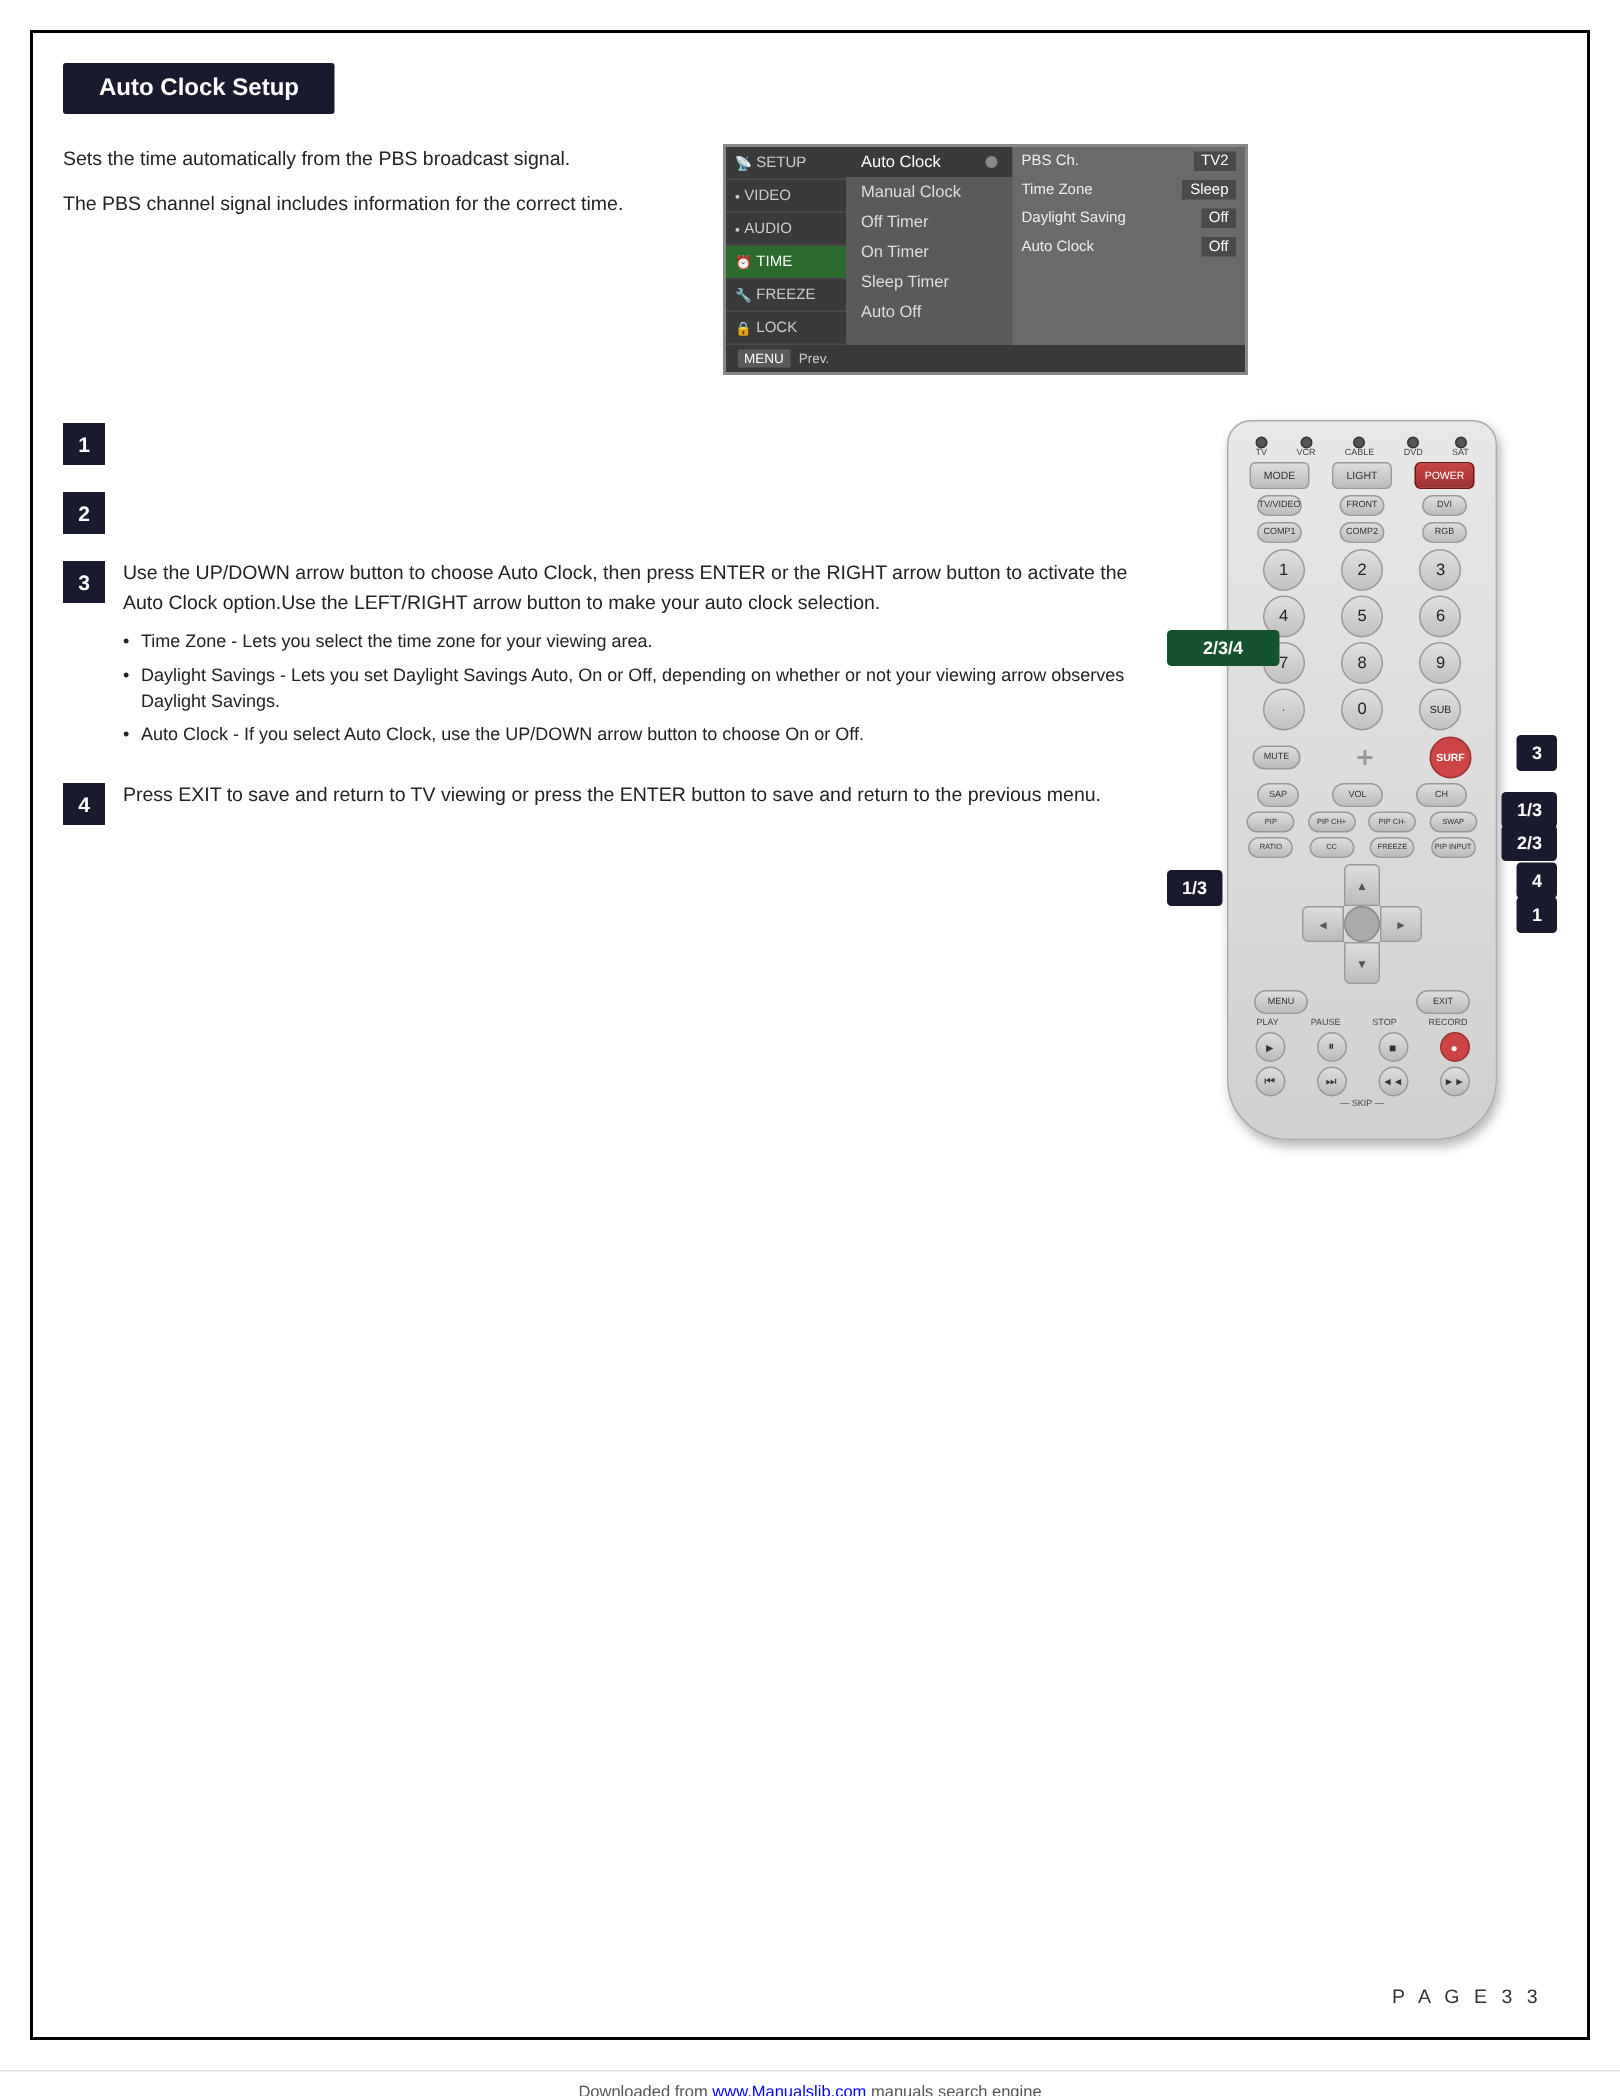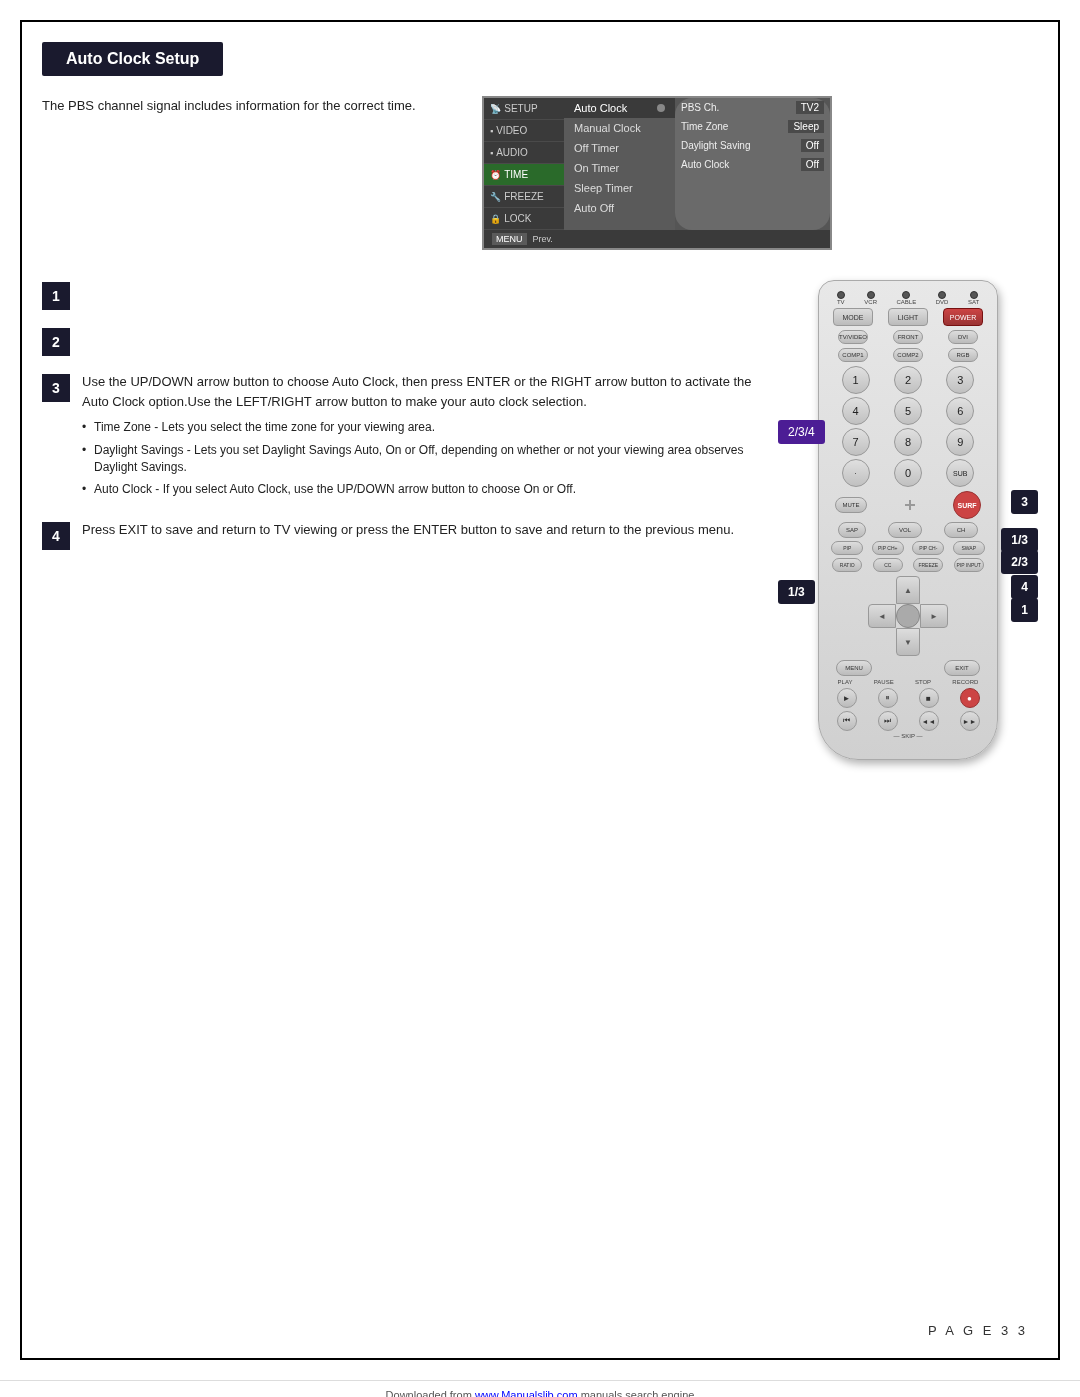--- a/index.html
+++ b/index.html
@@ -396,21 +396,20 @@
       color: #ddd;
       cursor: default;
     }
     .tv-center-item.sel {
       background: #3a3a3a;
       color: #fff;
     }
     .tv-right {
       width: 155px;
       background: #6a6a6a;
-      border-radius: 17px;
     }
     .tv-right-row {
       display: flex;
       justify-content: space-between;
       align-items: center;
       padding: 3px 6px;
       font-size: 10px;
       color: #eee;
     }
     .tv-right-val {
@@ -452,20 +451,21 @@
 <body>
 
 <div class="page-wrapper">
 
   
   <div class="title-bar">Auto Clock Setup</div>
 
   
   <div class="intro-remote-row">
     <div class="intro-section">
+      <p>Sets the time automatically from the PBS broadcast signal.</p>
       <p>The PBS channel signal includes information for the correct time.</p>
     </div>
 
     <div class="tv-screenshot">
       <div class="tv-inner">
         <div class="tv-menu-row">
 
           <div class="tv-sidebar">
             <div class="tv-sidebar-item">
               <span class="tv-sidebar-icon">📡</span>
@@ -545,38 +545,38 @@
       <div class="step-item">
         <div class="step-number">2</div>
       </div>
 
       <div class="step-item">
         <div class="step-number">3</div>
         <div class="step-text">
           <span>Use the UP/DOWN arrow button to choose Auto Clock, then press ENTER or the RIGHT arrow button to activate the Auto Clock option.Use the LEFT/RIGHT arrow button to make your auto clock selection.</span>
           <ul>
             <li>Time Zone - Lets you select the time zone for your viewing area.</li>
-            <li>Daylight Savings - Lets you set Daylight Savings Auto, On or Off, depending on whether or not your viewing area observes Daylight Savings.</li>
+            <li>Daylight Savings - Lets you set Daylight Savings Auto, On or Off, depending on whether or not your viewing arrow observes Daylight Savings.</li>
             <li>Auto Clock - If you select Auto Clock, use the UP/DOWN arrow button to choose On or Off.</li>
           </ul>
         </div>
       </div>
 
       <div class="step-item">
         <div class="step-number">4</div>
         <div class="step-text">Press EXIT to save and return to TV viewing or press the ENTER button to save and return to the previous menu.</div>
       </div>
 
     </div>
 
     <div class="remote-col">
       <div style="position:relative; width:260px;">
 
         <div style="position:absolute; left:0; top:140px; z-index:10;">
-          <div style="background:#4c1d95;color:#fff;font-size:12px;font-weight:normal;padding:5px 10px;border-radius:3px;">2/3/4</div>
+          <div style="background:#14532d;color:#fff;font-size:12px;font-weight:bold;padding:5px 24px;border-radius:3px;">2/3/4</div>
         </div>
 
         <div style="position:absolute; left:0; top:300px; z-index:10;">
           <div style="background:#1a1a2e;color:#fff;font-size:12px;font-weight:bold;padding:5px 10px;border-radius:3px;">1/3</div>
         </div>
 
         <div style="position:absolute; right:0; top:210px; z-index:10;">
           <div style="background:#1a1a2e;color:#fff;font-size:12px;font-weight:bold;padding:5px 10px;border-radius:3px;">3</div>
         </div>
 

